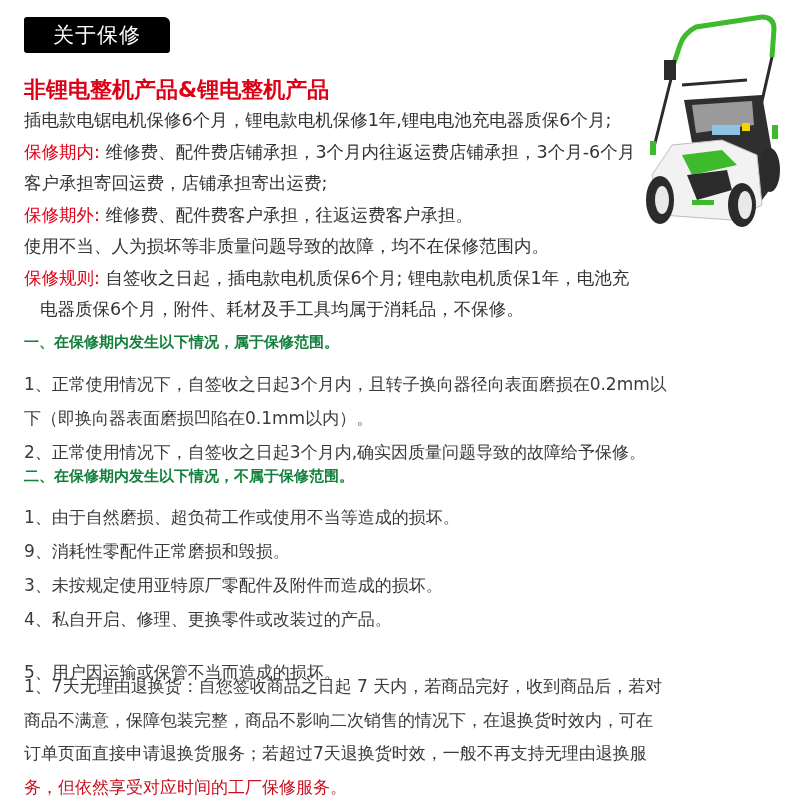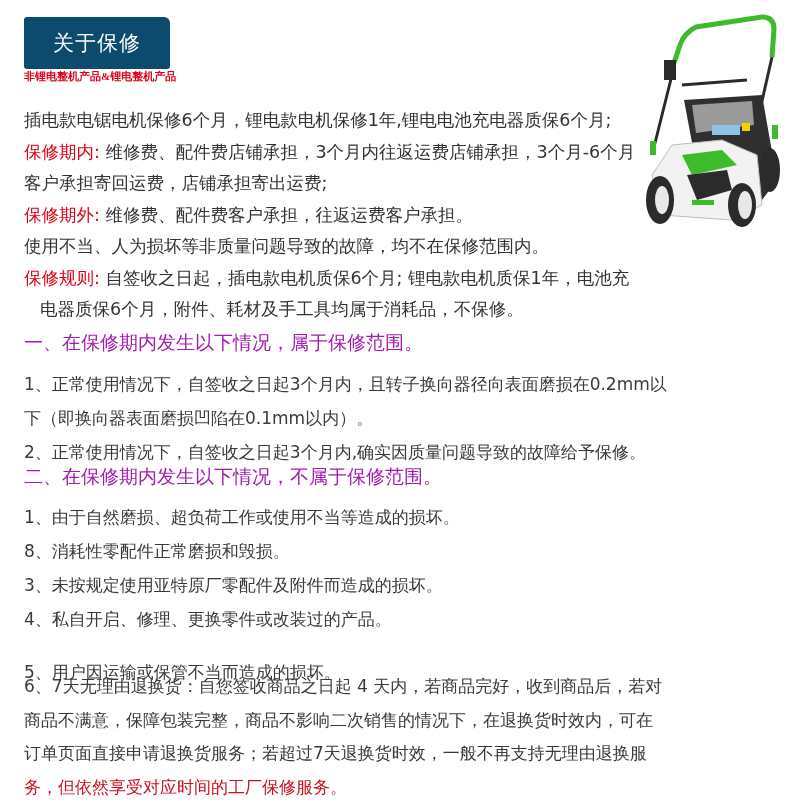--- a/index.html
+++ b/index.html
@@ -5,34 +5,34 @@
   html, body { margin: 0; padding: 0; }
   body {
     width: 800px; height: 800px; overflow: hidden;
     background: #ffffff;
     font-family: "DejaVu Sans", "Liberation Sans", sans-serif;
     color: #333333;
     position: relative;
   }
   .badge {
     position: absolute; left: 24px; top: 17px;
-    width: 146px; height: 52px;
-    background: #0c4a6e;
+    width: 146px; height: 36px;
+    background: #000000;
     border-radius: 3px 6px 3px 3px;
     color: #fff; font-size: 21px;
     display: flex; align-items: center; justify-content: center;
     letter-spacing: 1px;
   }
   .line {
     position: absolute; left: 24px;
     font-size: 17.5px; line-height: 24px; white-space: nowrap;
   }
   .red { color: #e00016; }
   .bold { font-weight: bold; }
-  .sub-title { font-size: 19px; font-weight: normal; color: #a21caf; }
+  .sub-title { font-size: 15px; font-weight: bold; color: #15803d; }
   .list { font-size: 17px; color: #3a3a3a; margin-top: 8px; }
   .mower { position: absolute; left: 612px; top: 5px; width: 180px; height: 225px; }
 </style>
 </head>
 <body>
 
 <div class="badge">关于保修</div>
 
 <svg class="mower" viewBox="0 0 180 225">
 
@@ -54,21 +54,21 @@
 
   <ellipse cx="48" cy="195" rx="14" ry="24" fill="#2b2b2b"></ellipse>
   <ellipse cx="50" cy="195" rx="7" ry="14" fill="#e8e8e8"></ellipse>
   <ellipse cx="130" cy="200" rx="14" ry="22" fill="#2b2b2b"></ellipse>
   <ellipse cx="133" cy="200" rx="7" ry="14" fill="#e8e8e8"></ellipse>
   <ellipse cx="158" cy="165" rx="10" ry="22" fill="#2b2b2b"></ellipse>
   <rect x="38" y="136" width="6" height="14" fill="#3dbb2c"></rect>
   <rect x="160" y="120" width="6" height="14" fill="#3dbb2c"></rect>
 </svg>
 
-<div class="line red bold" style="top:64px;font-size:11px;font-family:Liberation Serif, serif;">非锂电整机产品&amp;锂电整机产品</div>
+<div class="line red bold" style="top:78px;font-size:22px;">非锂电整机产品&amp;锂电整机产品</div>
 <div class="line" style="top:108px;">插电款电锯电机保修6个月，锂电款电机保修1年,锂电电池充电器质保6个月;</div>
 <div class="line" style="top:140px;">
   <span class="red">保修期内:</span><span> 维修费、配件费店铺承担，3个月内往返运费店铺承担，3个月-6个月</span>
 </div>
 <div class="line" style="top:171px;">客户承担寄回运费，店铺承担寄出运费;</div>
 <div class="line" style="top:203px;text-align:right;">
   <span class="red">保修期外:</span><span> 维修费、配件费客户承担，往返运费客户承担。</span>
 </div>
 <div class="line" style="top:234px;">使用不当、人为损坏等非质量问题导致的故障，均不在保修范围内。</div>
 <div class="line" style="top:266px;">
@@ -76,20 +76,20 @@
 </div>
 <div class="line" style="top:297px;margin-left:16px;">电器质保6个月，附件、耗材及手工具均属于消耗品，不保修。</div>
 
 <div class="line sub-title" style="top:330px;">一、在保修期内发生以下情况，属于保修范围。</div>
 <div class="line list" style="top:364px;">1、正常使用情况下，自签收之日起3个月内，且转子换向器径向表面磨损在0.2mm以</div>
 <div class="line list" style="top:398px;">下（即换向器表面磨损凹陷在0.1mm以内）。</div>
 <div class="line list" style="top:432px;">2、正常使用情况下，自签收之日起3个月内,确实因质量问题导致的故障给予保修。</div>
 
 <div class="line sub-title" style="top:464px;">二、在保修期内发生以下情况，不属于保修范围。</div>
 <div class="line list" style="top:497px;">1、由于自然磨损、超负荷工作或使用不当等造成的损坏。</div>
-<div class="line list" style="top:531px;">8、消耗性零配件正常磨损和毁损。</div>
+<div class="line list" style="top:531px;">9、消耗性零配件正常磨损和毁损。</div>
 <div class="line list" style="top:565px;">3、未按规定使用亚特原厂零配件及附件而造成的损坏。</div>
 <div class="line list" style="top:599px;">4、私自开启、修理、更换零件或改装过的产品。</div>
 <div class="line list" style="top:652px;">5、用户因运输或保管不当而造成的损坏。</div>
-<div class="line list" style="top:666px;">6、7天无理由退换货：自您签收商品之日起 4 天内，若商品完好，收到商品后，若对</div>
+<div class="line list" style="top:666px;">1、7天无理由退换货：自您签收商品之日起 7 天内，若商品完好，收到商品后，若对</div>
 <div class="line list" style="top:700px;">商品不满意，保障包装完整，商品不影响二次销售的情况下，在退换货时效内，可在</div>
 <div class="line list" style="top:733px;">订单页面直接申请退换货服务；若超过7天退换货时效，一般不再支持无理由退换服</div>
 <div class="line list red" style="top:767px;color:#c8101f;">务，但依然享受对应时间的工厂保修服务。</div>
 
 </body></html>

